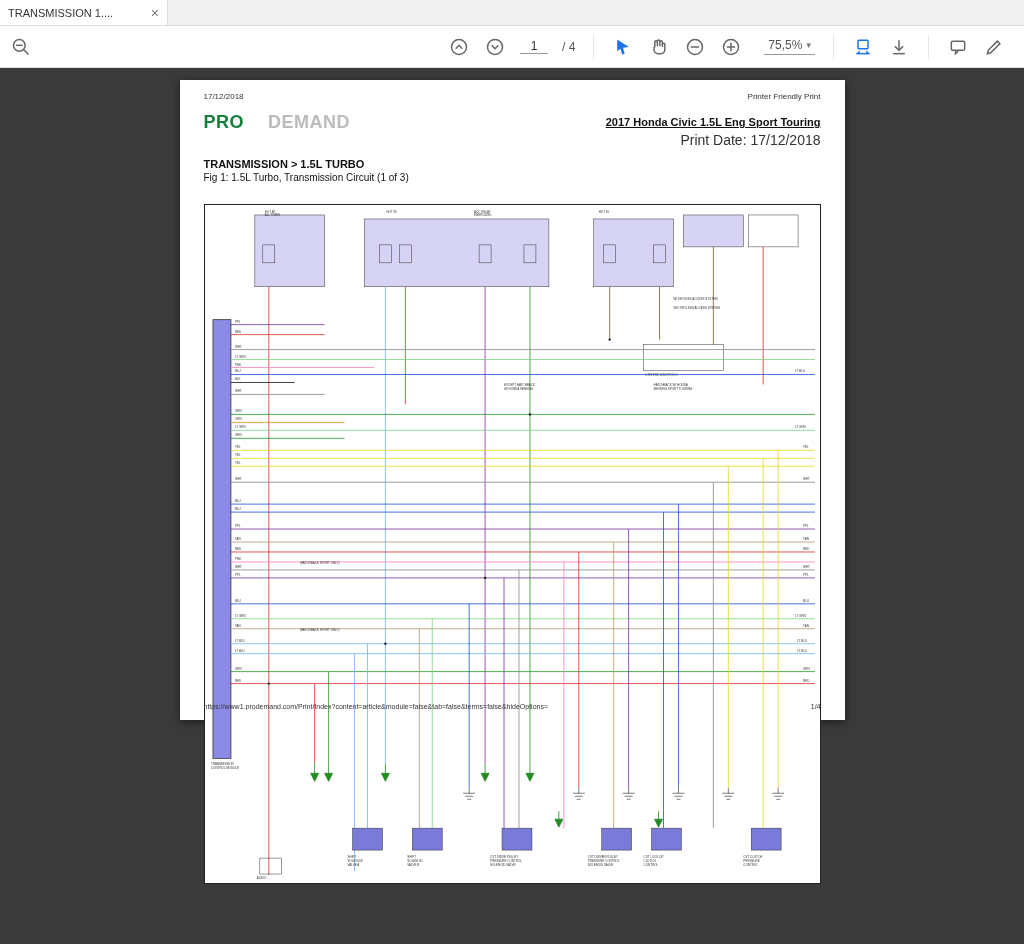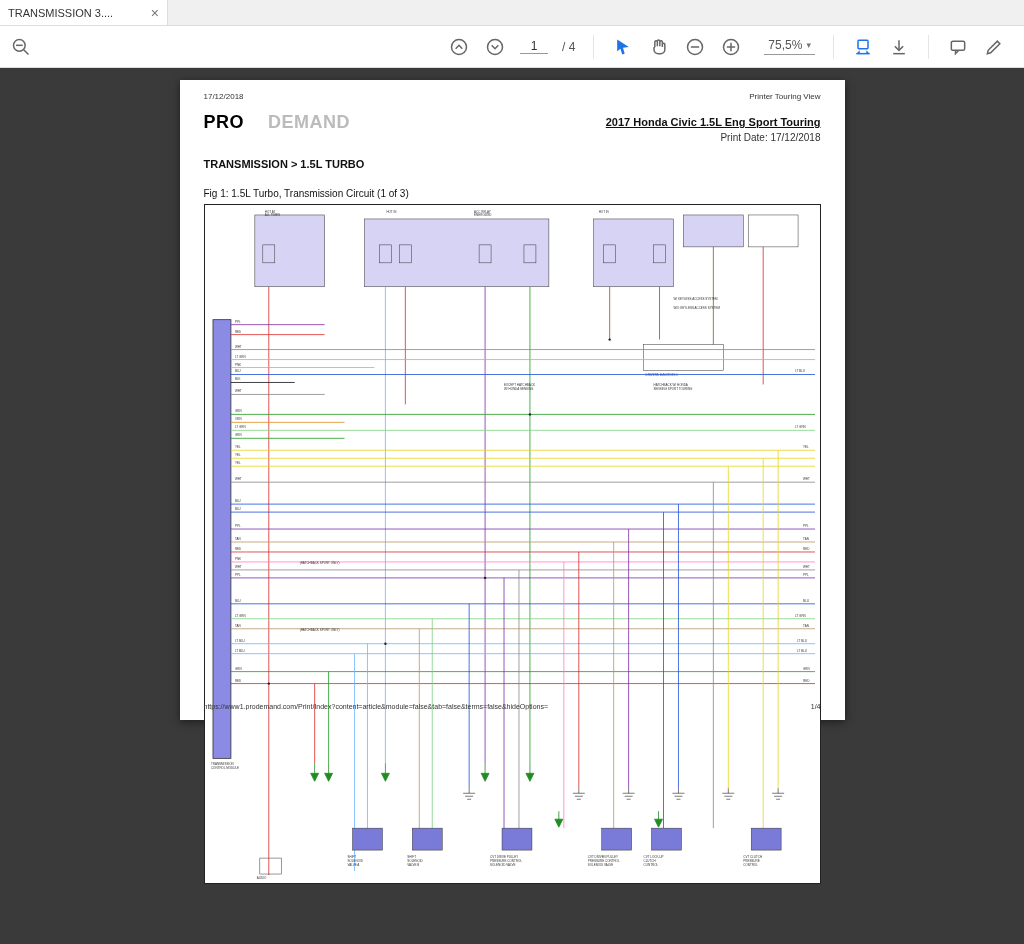--- a/index.html
+++ b/index.html
@@ -65,26 +65,26 @@
     box-shadow:0 2px 8px rgba(0,0,0,.5);
     position:relative;
     font-size:8px;
     color:#222;
   }
   .page .hdr {
     position:absolute;left:24px;right:24px;top:12px;
     display:flex;justify-content:space-between;font-size:8px;color:#333;
   }
   .page .brand { position:absolute; left:24px; top:32px; font-size:18px; font-weight:800; letter-spacing:0.5px;}
-  .brand .pro{color:#000000;}
+  .brand .pro{color:#15803d;}
   .brand .demand{color:#bbb;margin-left:24px;}
   .page .vehicle { position:absolute;right:24px;top:36px;font-size:11px;font-weight:700;color:#111;text-decoration:underline; }
-  .page .printdate { position:absolute;right:24px;top:52px;font-size:10px;color:#333; }
+  .page .printdate { position:absolute;right:24px;top:52px;font-size:14px;color:#333; }
   .page .section-title { position:absolute;left:24px;top:78px;font-size:11px;font-weight:700;color:#111; }
-  .page .fig-title { position:absolute;left:24px;top:108px;font-size:10px;color:#111; }
+  .page .fig-title { position:absolute;left:24px;top:92px;font-size:10px;color:#111; }
   .page .footer-url { position:absolute;left:24px;bottom:10px;font-size:7px;color:#333;white-space:nowrap;overflow:hidden;max-width:560px; }
   .page .footer-page { position:absolute;right:24px;bottom:10px;font-size:7px;color:#333; }
   
   .diagram {
     position:absolute;left:24px;right:24px;top:124px;height:680px;
     border:1px solid #222;background:#fff;
   }
   .diagram svg { width:100%; height:100%; }
   .fuse-box { fill:#d6d3f5;stroke:#333;stroke-width:0.5; }
   .relay-box { fill:#d6d3f5;stroke:#333;stroke-width:0.5; }
@@ -94,21 +94,21 @@
   .lbl-sm { font-size:3px; fill:#333; font-family:Arial; }
   .dot { fill:#222; }
   .gnd { stroke:#222;stroke-width:0.6;fill:none; }
   .arrow-dn { stroke:#228b22;stroke-width:0.8;fill:#228b22; }
 </style>
 </head>
 <body>
 
 <div class="tab-bar">
   <div class="tab">
-    <span class="tab-label">TRANSMISSION 3....</span>
+    <span class="tab-label">TRANSMISSION 1....</span>
     <span class="close">×</span>
   </div>
 </div>
 
 <div class="toolbar">
   <div class="ico">
     <svg viewBox="0 0 24 24">
         <circle cx="10" cy="10" r="7"></circle>
         <line x1="15" y1="15" x2="21" y2="21"></line>
         <line x1="6" y1="10" x2="14" y2="10"></line>
@@ -191,21 +191,21 @@
           <path d="M4 20 L8 19 L19 8 L16 5 L5 16 Z"></path>
         </svg>
       </div>
   </div>
 </div>
 
 <div class="viewer">
   <div class="page">
     <div class="hdr">
       <span>17/12/2018</span>
-      <span>Printer Touring View</span>
+      <span>Printer Friendly Print</span>
     </div>
     <div class="brand">
       <span class="pro">PRO</span><span class="demand">DEMAND</span>
     </div>
     <div class="vehicle">2017 Honda Civic 1.5L Eng Sport Touring</div>
     <div class="printdate">Print Date: 17/12/2018</div>
     <div class="section-title">TRANSMISSION &gt; 1.5L TURBO</div>
     <div class="fig-title">Fig 1: 1.5L Turbo, Transmission Circuit (1 of 3)</div>
 
     <div class="diagram">

